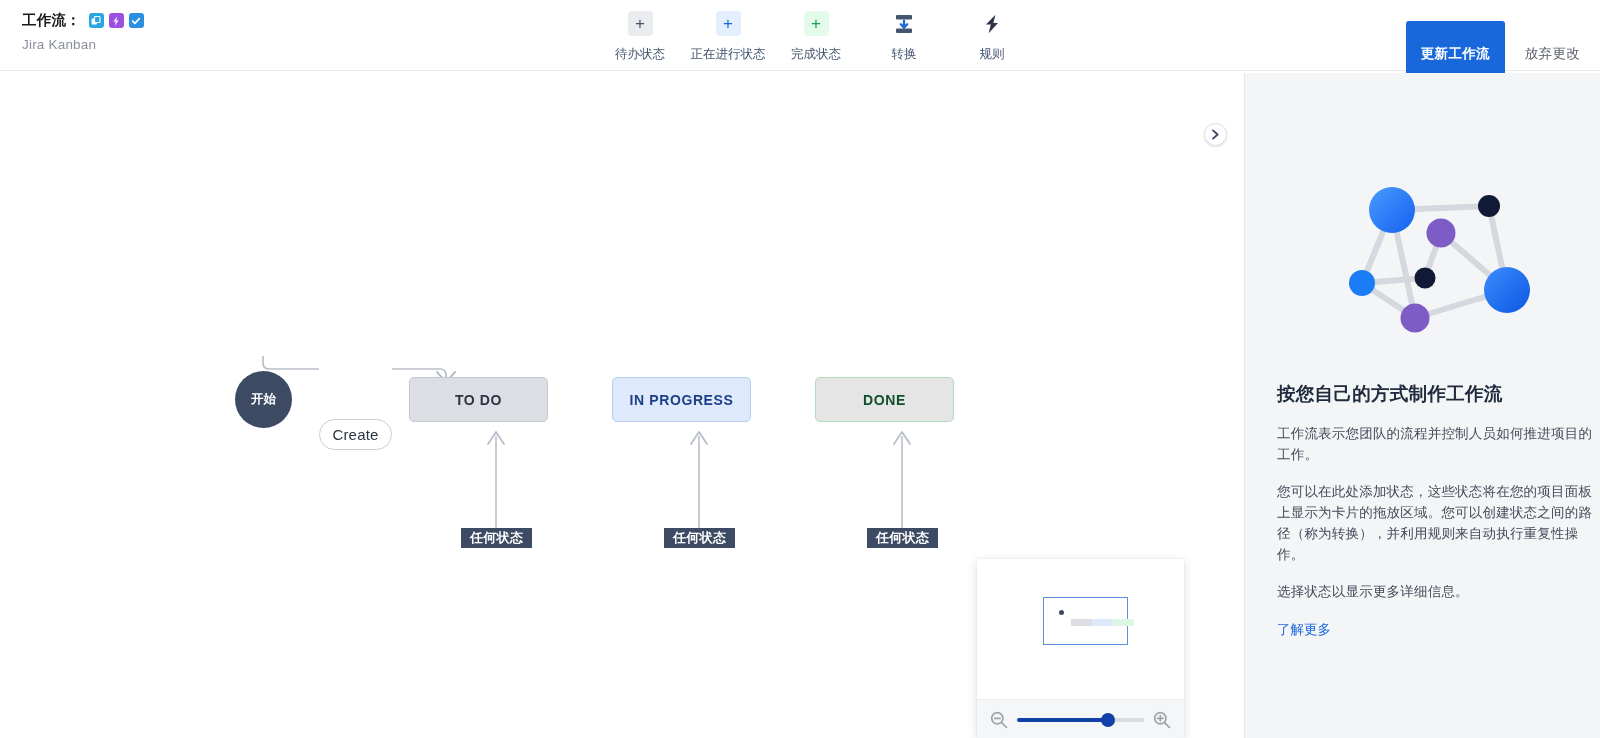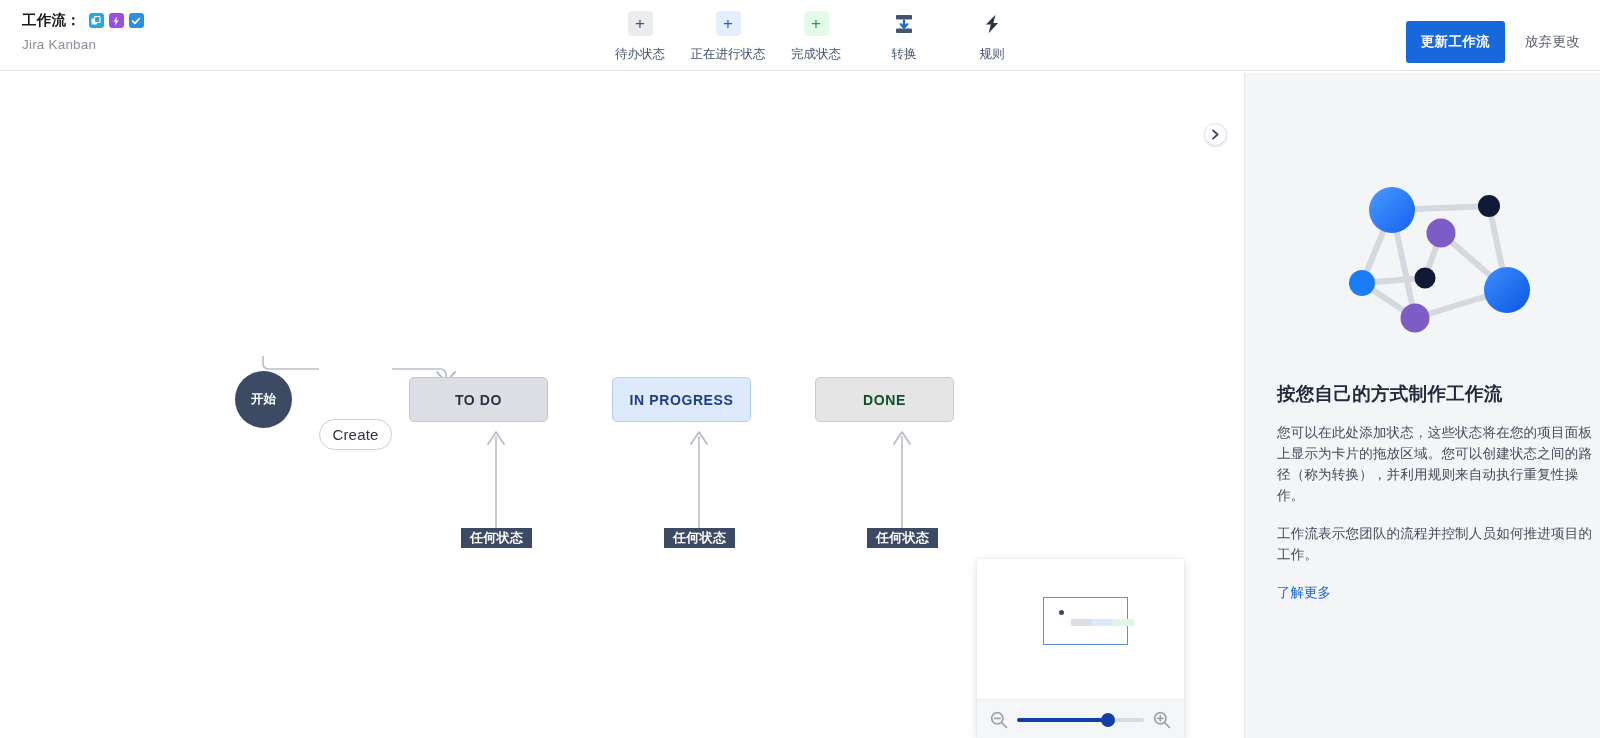--- a/index.html
+++ b/index.html
@@ -60,21 +60,21 @@
     font-size: 12.5px; color: #44546f; white-space: nowrap;
   }
 
   .hdr-right {
     position: absolute; right: 20px; top: 21px;
     display: flex; align-items: center; gap: 20px;
   }
   .btn-primary {
     background: #1868db; color: #fff;
     font-size: 13.5px; font-weight: bold;
-    padding: 12px 15px; border: none; border-radius: 3px;
+    padding: 24px 15px; border: none; border-radius: 3px;
     cursor: pointer; letter-spacing: .3px;
   }
   .btn-link {
     background: none; border: none; color: #5a5f6b;
     font-size: 13.5px; cursor: pointer; letter-spacing: .3px;
   }
 
   
   .canvas {
     position: absolute; top: 73px; left: 0;
@@ -364,16 +364,17 @@
     <circle cx="55" cy="32" r="23" fill="url(#gA)"></circle>
     <circle cx="152" cy="28" r="11" fill="#101935"></circle>
     <circle cx="104" cy="55" r="14.5" fill="#7d5cc6"></circle>
     <circle cx="25" cy="105" r="13" fill="#1a7df5"></circle>
     <circle cx="88" cy="100" r="10.5" fill="#101935"></circle>
     <circle cx="170" cy="112" r="23" fill="url(#gB)"></circle>
     <circle cx="78" cy="140" r="14.5" fill="#7d5cc6"></circle>
   </svg>
 
   <div class="rp-title">按您自己的方式制作工作流</div>
+  <p class="rp-p">工作流表示您团队的流程并控制人员如何推进项目的工作。</p>
   <p class="rp-p tight">您可以在此处添加状态，这些状态将在您的项目面板上显示为卡片的拖放区域。您可以创建状态之间的路径（称为转换），并利用规则来自动执行重复性操作。</p>
-  <p class="rp-p">工作流表示您团队的流程并控制人员如何推进项目的工作。</p>
+  <p class="rp-p tight">选择状态以显示更多详细信息。</p>
   <a class="rp-link">了解更多</a>
 </div>
 
 </body></html>

